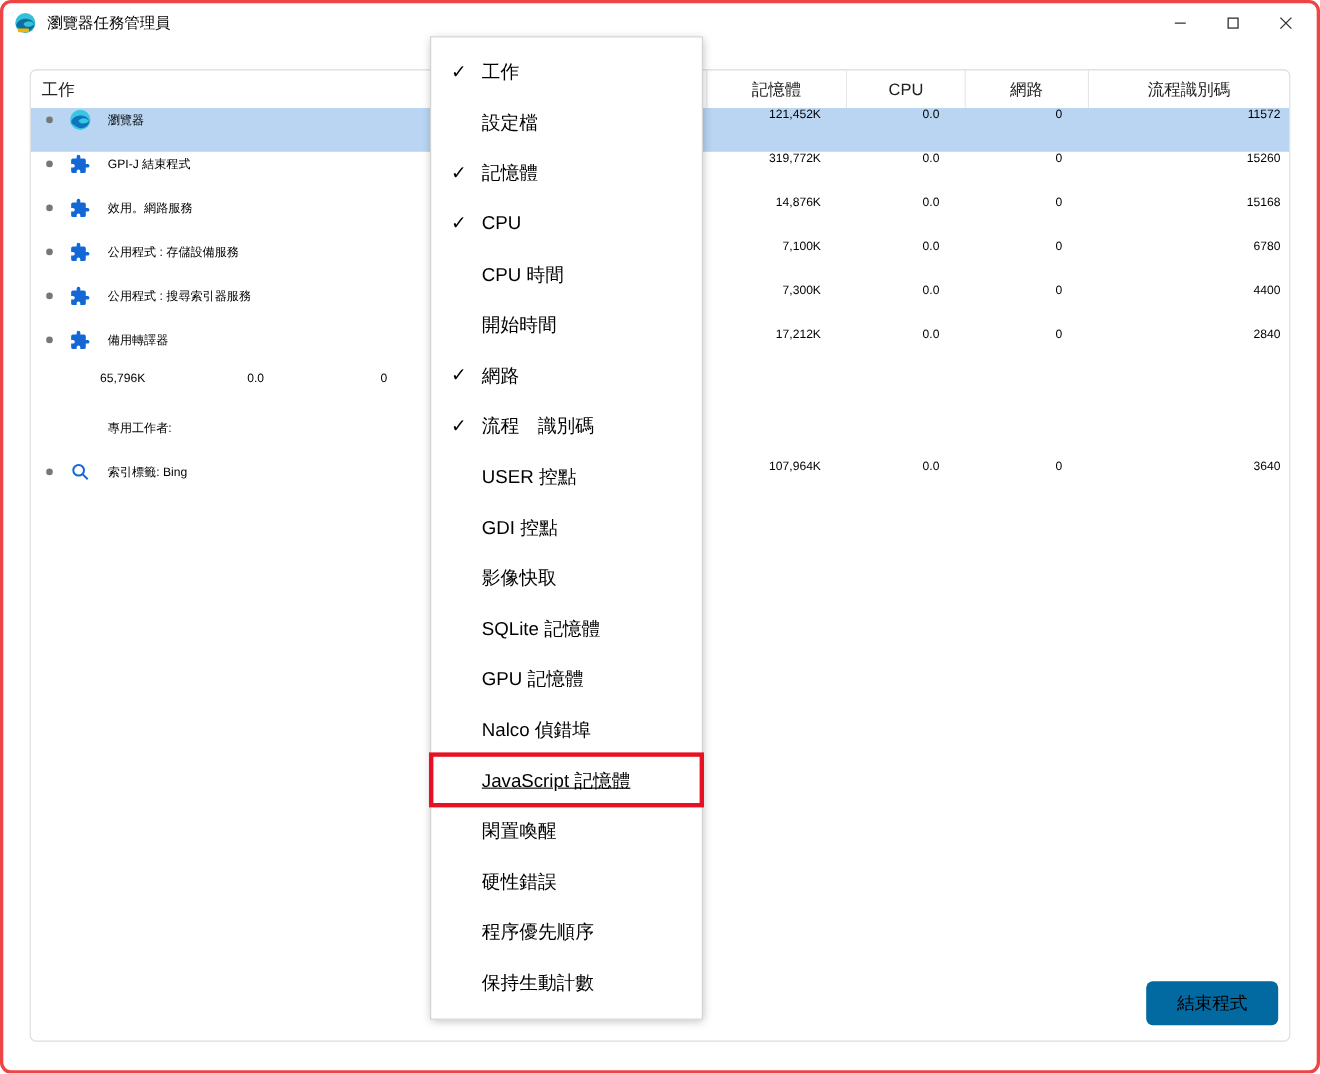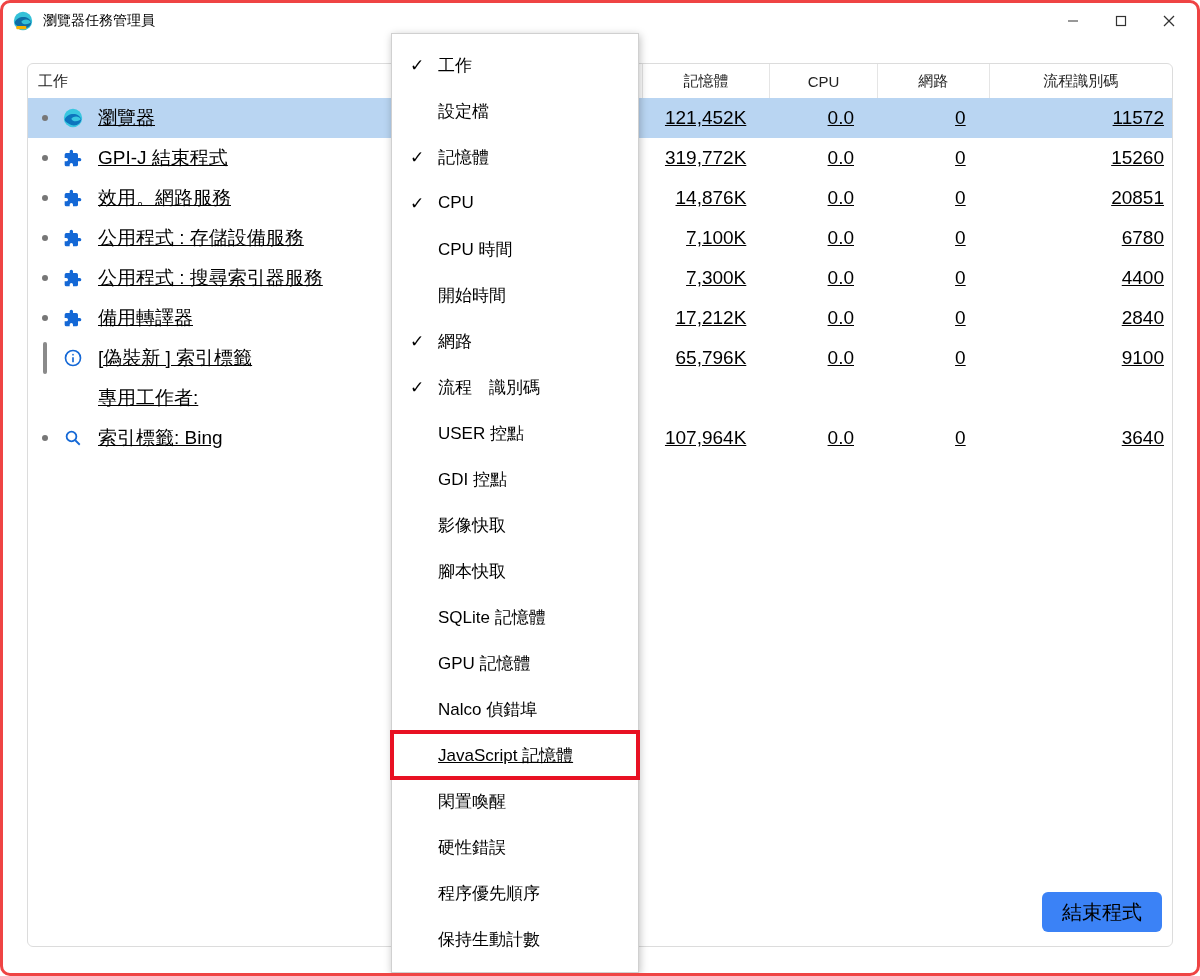--- a/index.html
+++ b/index.html
@@ -14,34 +14,34 @@
     .content-outer { position:absolute; left:24px; right:24px; top:60px; bottom:26px; border:1px solid #dcdcdc; border-radius:6px; }
     .columns { position:absolute; top:0; left:0; right:0; height:34px; display:flex; }
     .col { height:34px; display:flex; align-items:center; border-right:1px solid #e5e5e5; font-size:15px; color:#222; padding:0 14px; }
     .col:last-child { border-right:none; }
     .col-left { width:617px; padding-left:10px; }
     .col-mem { width:128px; justify-content:center; }
     .col-cpu { width:108px; justify-content:center; }
     .col-net { width:112px; justify-content:center; }
     .col-pid { width:183px; justify-content:center; }
     .rows { position:absolute; top:34px; left:0; right:0; bottom:78px; overflow:hidden; }
-    .row { height:40px; display:flex; align-items:center; font-size:19px;text-decoration:underline; }
+    .row { height:40px; display:flex; align-items:flex-start; font-size:11px; }
     .row.sel { background:#b9d5f2; }
     .cell-task { width:617px; display:flex; align-items:center; padding-left:10px; }
     .dot { width:6px; height:6px; border-radius:50%; background:#777; margin:0 14px 0 4px; flex:0 0 auto; }
     .grp { width:4px; height:32px; background:#8a8a8a; border-radius:3px; margin:0 15px 0 5px; flex:0 0 auto; }
     .grp-blank { width:24px; flex:0 0 auto; }
     .cell-ico { width:22px; height:22px; display:flex; align-items:center; justify-content:center; margin-right:14px; flex:0 0 auto; }
     .task-name { white-space:nowrap; }
     .cell-num { text-align:right; padding-right:24px; }
     .cell-mem { width:128px; }
     .cell-cpu { width:108px; }
     .cell-net { width:112px; }
     .cell-pid { width:183px; padding-right:8px; }
-    .footer-btn { position:absolute; right:10px; bottom:14px; width:120px; height:40px; background:#3b82f6; border:none; border-radius:6px; font-size:20px; font-family:inherit; cursor:pointer; }
+    .footer-btn { position:absolute; right:10px; bottom:14px; width:120px; height:40px; background:#0369a1; border:none; border-radius:6px; font-size:16px; font-family:inherit; cursor:pointer; }
     
     .menu { position:absolute; left:388px; top:30px; width:248px; background:#fff; box-shadow:1px 2px 8px rgba(0,0,0,0.25); border:1px solid #d0d0d0; padding:8px 0 10px; z-index:50; }
     .menu-row { height:46px; display:flex; align-items:center; font-size:17px; padding-left:46px; position:relative; cursor:pointer; }
     .menu-row .chk { position:absolute; left:18px; top:50%; transform:translateY(-50%); }
     .menu-row.highlight { outline:4px solid #e81123; outline-offset:-2px;text-decoration:underline; }
   </style>
 </head>
 <body>
 
 <div class="window">
@@ -124,21 +124,21 @@
           <span class="cell-ico">
               <svg viewBox="0 0 24 24" width="20" height="20" fill="#1468d6">
                 <path d="M10 2a2 2 0 012 2v2h4a2 2 0 012 2v4h2a2 2 0 110 4h-2v4a2 2 0 01-2 2h-4v-2a2 2 0 10-4 0v2H4a2 2 0 01-2-2v-4h2a2 2 0 100-4H2V8a2 2 0 012-2h4V4a2 2 0 012-2z"></path>
               </svg>
             </span>
           <span class="task-name">效用。網路服務</span>
         </div>
         <div class="cell-num cell-mem">14,876K</div>
         <div class="cell-num cell-cpu">0.0</div>
         <div class="cell-num cell-net">0</div>
-        <div class="cell-num cell-pid">20851</div>
+        <div class="cell-num cell-pid">15168</div>
       </div>
 
       <div class="row">
         <div class="cell-task">
           <span class="dot"></span>
           <span class="cell-ico">
               <svg viewBox="0 0 24 24" width="20" height="20" fill="#1468d6">
                 <path d="M10 2a2 2 0 012 2v2h4a2 2 0 012 2v4h2a2 2 0 110 4h-2v4a2 2 0 01-2 2h-4v-2a2 2 0 10-4 0v2H4a2 2 0 01-2-2v-4h2a2 2 0 100-4H2V8a2 2 0 012-2h4V4a2 2 0 012-2z"></path>
               </svg>
             </span>
@@ -176,31 +176,20 @@
             </span>
           <span class="task-name">備用轉譯器</span>
         </div>
         <div class="cell-num cell-mem">17,212K</div>
         <div class="cell-num cell-cpu">0.0</div>
         <div class="cell-num cell-net">0</div>
         <div class="cell-num cell-pid">2840</div>
       </div>
 
       <div class="row">
-        <div class="cell-task">
-          <span class="grp"></span>
-          <span class="cell-ico">
-              <svg viewBox="0 0 24 24" width="20" height="20" fill="none" stroke="#1468d6" stroke-width="2">
-                <circle cx="12" cy="12" r="9"></circle>
-                <circle cx="12" cy="8" r="1" fill="#1468d6" stroke="none"></circle>
-                <line x1="12" y1="11" x2="12" y2="17"></line>
-              </svg>
-            </span>
-          <span class="task-name">[偽裝新 ] 索引標籤</span>
-        </div>
         <div class="cell-num cell-mem">65,796K</div>
         <div class="cell-num cell-cpu">0.0</div>
         <div class="cell-num cell-net">0</div>
         <div class="cell-num cell-pid">9100</div>
       </div>
 
       <div class="row">
         <div class="cell-task">
           <span class="grp-blank"></span>
           <span class="cell-ico"></span>
@@ -267,23 +256,20 @@
     <div class="menu-row">
         <span>USER 控點</span>
       </div>
     <div class="menu-row">
         <span>GDI 控點</span>
       </div>
     <div class="menu-row">
         <span>影像快取</span>
       </div>
     <div class="menu-row">
-        <span>腳本快取</span>
-      </div>
-    <div class="menu-row">
         <span>SQLite 記憶體</span>
       </div>
     <div class="menu-row">
         <span>GPU 記憶體</span>
       </div>
     <div class="menu-row">
         <span>Nalco 偵錯埠</span>
       </div>
     <div class="menu-row highlight">
         <span>JavaScript 記憶體</span>

